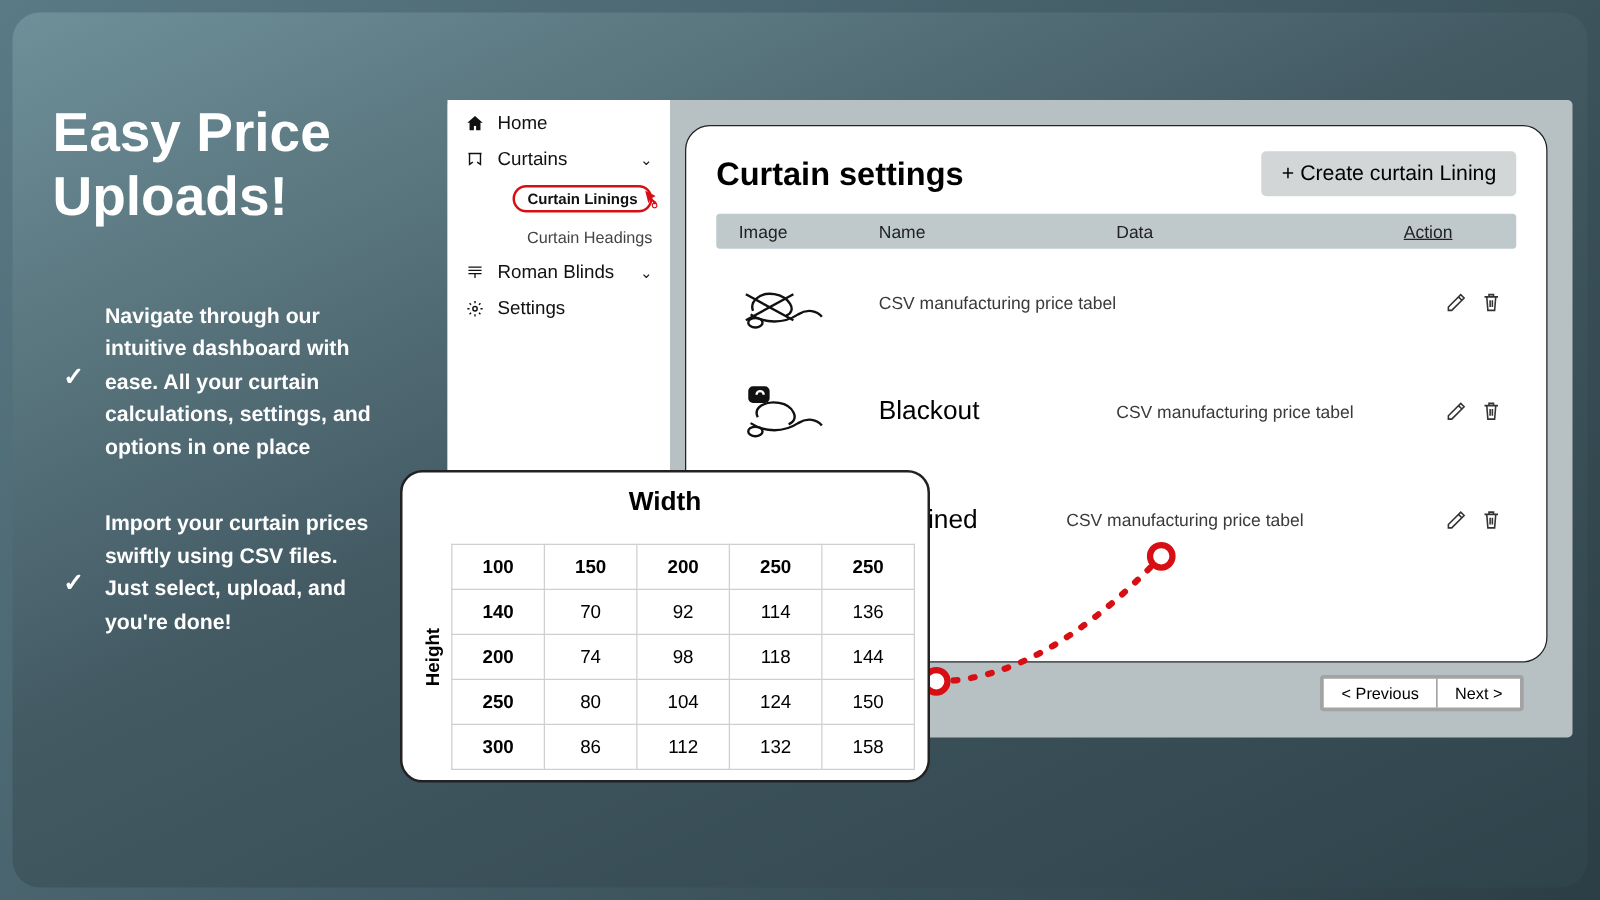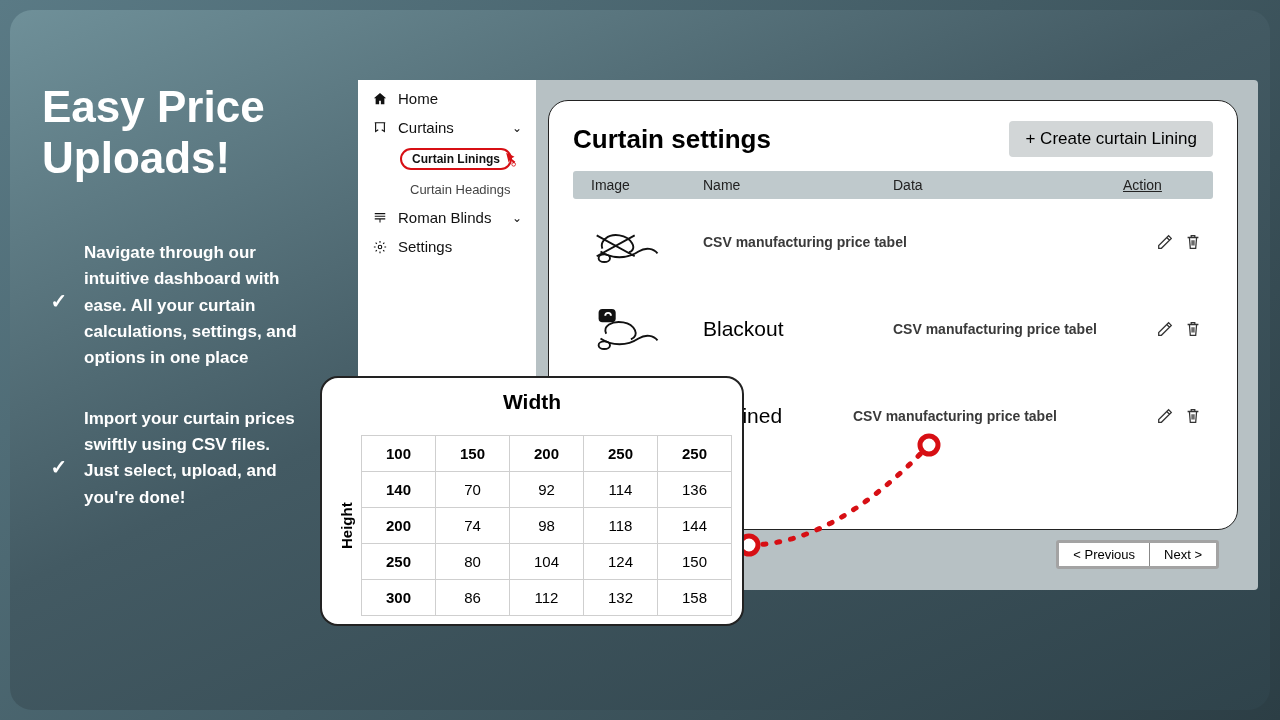--- a/index.html
+++ b/index.html
@@ -73,20 +73,21 @@
     align-items: center;
     gap: 10px;
     padding: 6px 14px;
     font-size: 15px;
     color: #111;
   }
   .nav-item.sub {
     padding-left: 52px;
     font-size: 13px;
     color: #444;
+    justify-content: flex-end;
   }
   .nav-icon { width: 16px; height: 16px; display:inline-flex; align-items:center; justify-content:center; }
   .chev { margin-left: auto; font-size: 12px; }
   .pill {
     border: 2px solid #d70f14;
     border-radius: 16px;
     padding: 2px 10px;
     font-size: 12px;
     font-weight: 700;
     color: #111;
@@ -137,21 +138,21 @@
     padding: 18px 0;
   }
   .row + .row { border-top: 1px solid transparent; }
   .row .col-img { display:flex; align-items:center; }
   .thumb {
     width: 76px; height: 50px;
     display:flex; align-items:center; justify-content:center;
     color:#111;
   }
   .row .col-name { font-size: 21px; font-weight: 500; }
-  .row .col-data { font-size: 14px; color: #3a3a3a; font-weight: bold; }
+  .row .col-data { font-size: 14px; color: #3a3a3a; }
   .row .col-act { display:flex; gap:8px; justify-content:flex-end; padding-right:10px;}
   .act-icon { width:20px; height:20px; display:inline-flex; align-items:center; justify-content:center; cursor:pointer;}
 
   .pager {
     position: absolute;
     right: 18px; bottom: -40px;
     background: #fff;
     border: 3px solid #a3a3a3;
     border-radius: 3px;
     display: flex;

